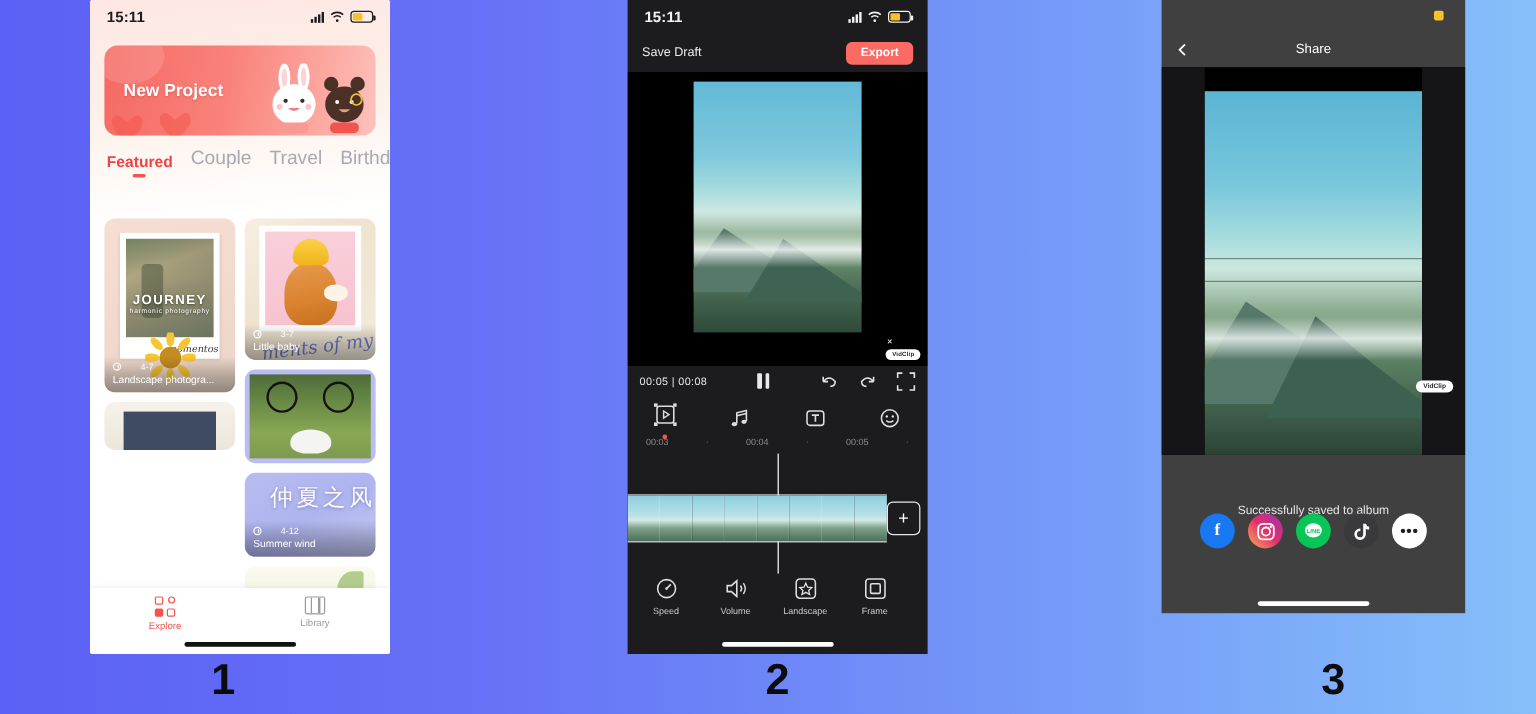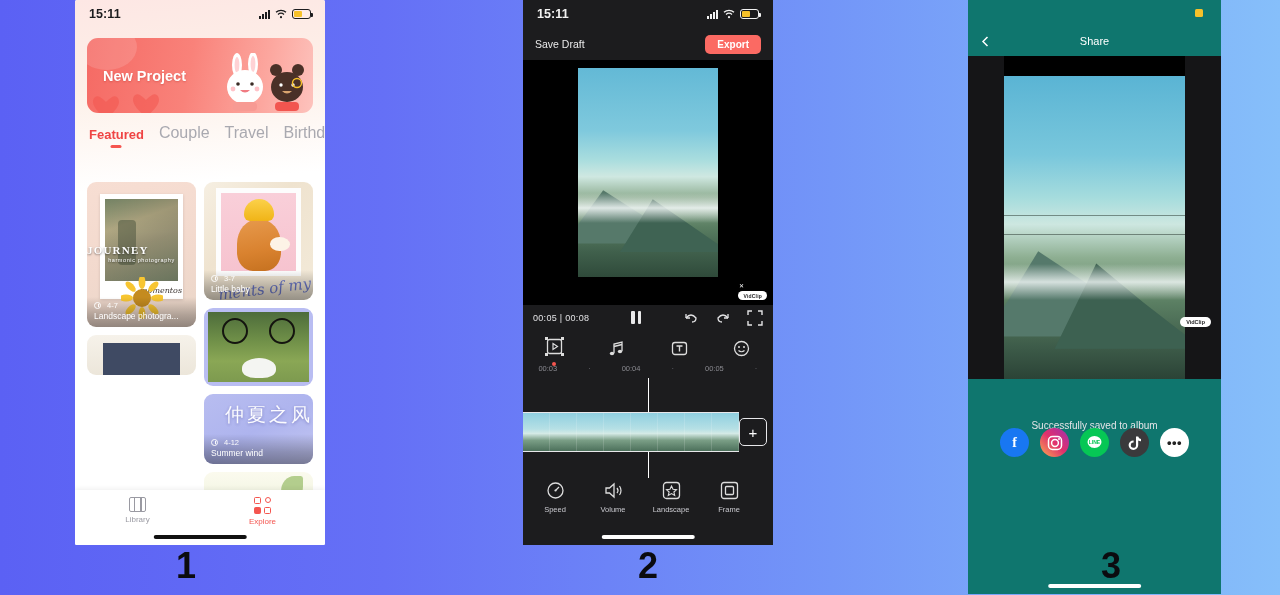--- a/index.html
+++ b/index.html
@@ -106,21 +106,21 @@
     padding: 6px 12px 0 12px;
     display:flex; gap: 8px;
   }
   .col { flex:1; display:flex; flex-direction:column; gap: 8px; }
   .card { position:relative; border-radius: 9px; overflow:hidden; }
   .card .meta {
     position:absolute; left:0; right:0; bottom:0; padding: 4px 7px 6px 7px;
     background: linear-gradient(180deg,rgba(0,0,0,0) 0%, rgba(0,0,0,.25) 60%, rgba(0,0,0,.38) 100%);
     color:#fff;
   }
-  .dur { font-size: 7.5px; display:flex; align-items:center; gap:6px; opacity:.95; }
+  .dur { font-size: 7.5px; display:flex; align-items:center; gap:16px; opacity:.95; }
   .dur .clk {
     width:7px;height:7px;border:1px solid #fff;border-radius:50%;display:inline-block;position:relative;
   }
   .dur .clk::after{content:'';position:absolute;left:2.6px;top:1px;width:1px;height:2.6px;background:#fff;}
   .cname { font-size: 8.5px; margin-top: 1px; white-space:nowrap; overflow:hidden; text-overflow:ellipsis; }
 
   
   #c-journey { height: 145px; background: linear-gradient(165deg,#f7ded3,#f2d9cd 55%,#e9d6c8); }
   #c-journey .polaroid {
     position:absolute; left:13px; top:12px; right:13px; height:105px;
@@ -131,24 +131,23 @@
     background:
       linear-gradient(180deg,rgba(0,0,0,.18),rgba(0,0,0,.05) 40%),
       linear-gradient(160deg,#8d9f7a 0%, #b9b089 30%, #9a9477 55%, #6f7a62 100%);
     position:relative; overflow:hidden;
   }
   #c-journey .photo::after{
     content:''; position:absolute; left:18%; top:25%; width:24%; height:55%;
     background: rgba(60,70,50,.45); border-radius:4px;
   }
   #c-journey .jtxt {
-    position:absolute; left:0; right:0; top:62px; text-align:left; color:#fff;
+    position:absolute; left:0; right:0; top:62px; text-align:center; color:#fff;
     font-size:11px; font-weight:bold; letter-spacing:1.2px;
     text-shadow:0 1px 2px rgba(0,0,0,.5);
-    font-family:Liberation Serif, serif;
   }
   #c-journey .jsub {
     position:absolute; left:0; right:0; top:75px; text-align:center; color:#fff;
     font-size:5.5px; letter-spacing:.6px; text-shadow:0 1px 2px rgba(0,0,0,.5);
   }
   #c-journey .script {
     position:absolute; right:14px; top:104px; font-family:"DejaVu Serif",serif;
     font-style:italic; font-size:8px; color:#3a3330;
   }
   .sunflower {
@@ -331,21 +330,21 @@
   .bottomtools {
     position:absolute; left:0; right:0; bottom:24px; height:48px;
     display:flex; align-items:center; padding-left: 14px; gap: 22px; overflow:hidden;
   }
   .btool { display:flex; flex-direction:column; align-items:center; gap:5px; flex:0 0 auto; width:36px;}
   .btool .bl { font-size:7.5px; color:#c9c9cf; white-space:nowrap; }
   .bico { width:19px; height:19px; position:relative; }
 
   
   #phone3 {
-    left: 968px; top: 0; width: 253px; height: 594px; background:#0f766e;
+    left: 968px; top: 0; width: 253px; height: 511px; background:#404040;
   }
   .p3-statusdot{ position:absolute; right:18px; top:9px; width:8px;height:8px;background:#f6c12a;border-radius:1.5px;}
   .p3-header{
     position:absolute; left:0; right:0; top:28px; height:26px;
     display:flex; align-items:center; justify-content:center; color:#fff;
   }
   .backchev{ position:absolute; left:12px; width:11px;height:11px; }
   .p3-title{ font-size:11px; }
   .p3-vidwrap{
     position:absolute; left:0; right:0; top:56px; height:323px; background:#000;
@@ -530,31 +529,31 @@
       </div>
 
       <div class="card" id="c-cut2">
           <div class="leaf"></div>
         </div>
     </div>
   </div>
 
   <div class="tabbar">
     <div class="tabitem">
+      <span class="explore-ico">
+          <i></i>
+          <i></i>
+          <i></i>
+          <i></i>
+        </span>
+      <span class="lbl" style="color:#f4554f;">Explore</span>
+    </div>
+    <div class="tabitem">
       <span class="lib-ico"></span>
       <span class="lbl" style="color:#9a9aa2;">Library</span>
-    </div>
-    <div class="tabitem">
-      <span class="explore-ico">
-          <i></i>
-          <i></i>
-          <i></i>
-          <i></i>
-        </span>
-      <span class="lbl" style="color:#f4554f;">Explore</span>
     </div>
   </div>
   <div class="homebar" style="background:#111;"></div>
 </div>
 
 <div class="phone" id="phone2">
   <div class="statusbar">
     <span>15:11</span>
     <span class="sb-icons">
       <span class="bars">

